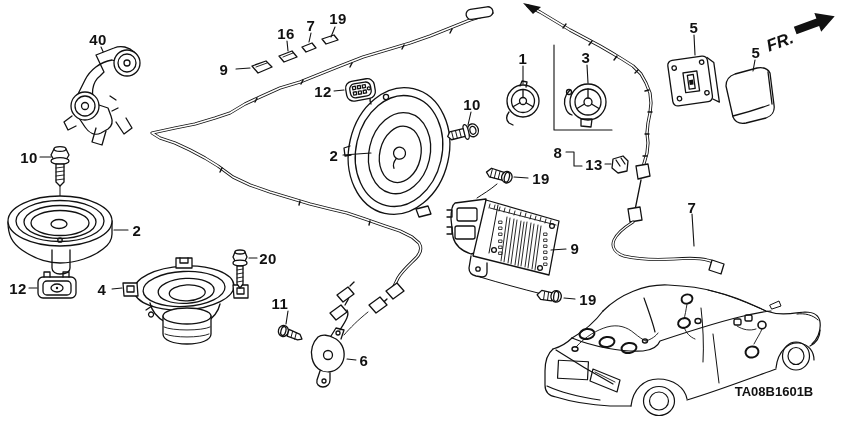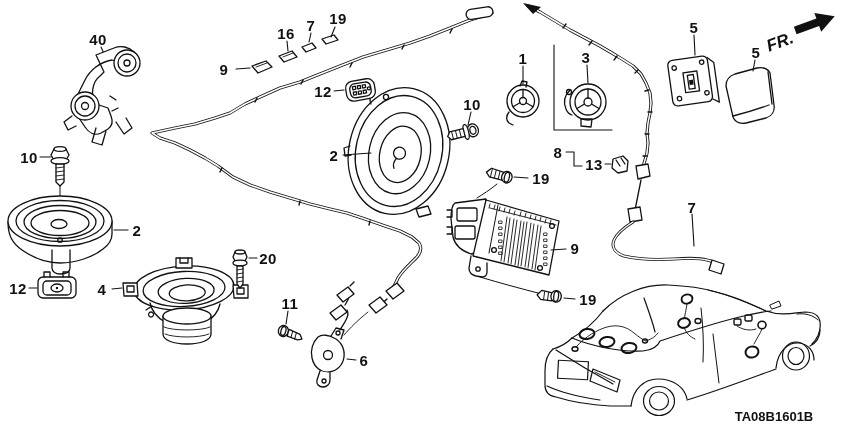--- a/index.html
+++ b/index.html
@@ -431,18 +431,18 @@
 <div class="co" style="left:756px;top:52px">5</div>
 <div class="co" style="left:558px;top:152px">8</div>
 <div class="co" style="left:594px;top:164px">13</div>
 <div class="co" style="left:541px;top:178px">19</div>
 <div class="co" style="left:575px;top:248px">9</div>
 <div class="co" style="left:588px;top:299px">19</div>
 <div class="co" style="left:137px;top:230px">2</div>
 <div class="co" style="left:18px;top:288px">12</div>
 <div class="co" style="left:102px;top:289px">4</div>
 <div class="co" style="left:268px;top:258px">20</div>
-<div class="co" style="left:290px;top:303px">11</div>
+<div class="co" style="left:280px;top:303px">11</div>
 <div class="co" style="left:364px;top:360px">6</div>
 <div class="co" style="left:692px;top:207px">7</div>
 
-<div class="code" style="left:774px;top:416px">TA08B1601B</div>
+<div class="code" style="left:774px;top:391px">TA08B1601B</div>
 </div>
 
 </body></html>

